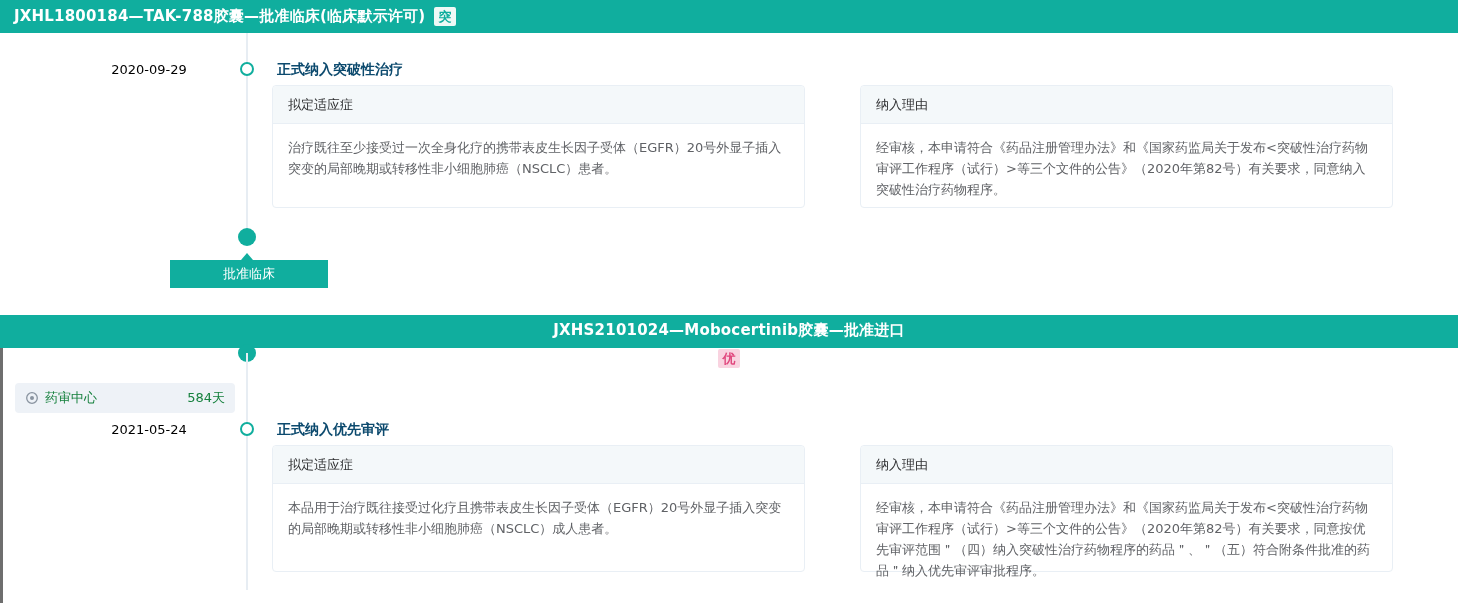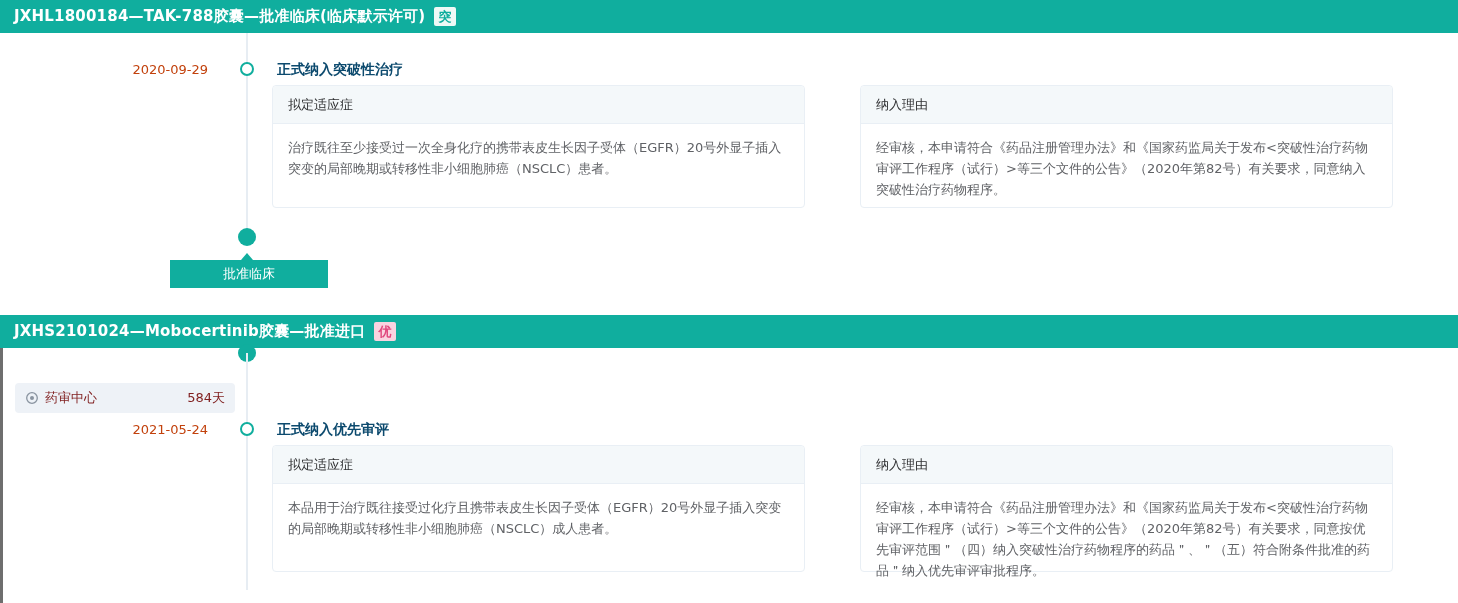--- a/index.html
+++ b/index.html
@@ -23,22 +23,22 @@
   
   .v-line { position:absolute; width:2px; background:#e7edf3; left:246px; }
   .node-hollow {
     position:absolute; width:14px; height:14px; border-radius:50%;
     background:#ffffff; border:2px solid #10ae9e;
   }
   .node-solid {
     position:absolute; width:18px; height:18px; border-radius:50%; background:#10ae9e;
   }
   .date {
-    position:absolute; left:90px; width:118px; text-align:right;
-    font-size:13px; color:#c2410c;
+    position:absolute; left:90px; width:118px; text-align:center;
+    font-size:13px; color:#000000;
   }
   .event-title {
     position:absolute; left:277px; font-size:14px; font-weight:bold; color:#0c4a6e;
   }
 
   
   .card {
     position:absolute; width:533px; background:#ffffff;
     border:1px solid #e9eff5; border-radius:4px;
   }
@@ -59,21 +59,21 @@
   .milestone-arrow {
     position:absolute; left:241px; width:0; height:0;
     border-left:6px solid transparent; border-right:6px solid transparent;
     border-bottom:7px solid #10ae9e;
   }
 
   
   .agency-pill {
     position:absolute; left:15px; top:383px; width:220px; height:30px;
     background:#eef2f7; border-radius:4px; display:flex; align-items:center;
-    gap:6px; padding:0 10px; font-size:13px; color:#7f1d1d;
+    gap:6px; padding:0 10px; font-size:13px; color:#15803d;
   }
   .agency-pill .spacer { flex:1; }
 
   
   .left-edge { position:absolute; left:0; top:348px; width:3px; height:255px; background:#6e6e6e; }
 </style>
 </head>
 <body>
 
 <div class="screen">
@@ -96,21 +96,21 @@
 
   <div class="card" style="left:860px; top:85px; height:123px;">
     <div class="card-header">纳入理由</div>
     <div class="card-body">经审核，本申请符合《药品注册管理办法》和《国家药监局关于发布&lt;突破性治疗药物审评工作程序（试行）&gt;等三个文件的公告》（2020年第82号）有关要求，同意纳入突破性治疗药物程序。</div>
   </div>
 
   <div class="node-solid" style="left:238px; top:228px;"></div>
   <div class="milestone-arrow" style="top:253px;"></div>
   <div class="milestone-tag" style="top:260px;">批准临床</div>
 
-  <div class="bar" style="top:315px;">
+  <div class="bar" style="top:315px;flex-direction:column;">
     <span>JXHS2101024—Mobocertinib胶囊—批准进口</span>
     <span class="badge badge-priority">优</span>
   </div>
 
   <div class="left-edge"></div>
 
   <div class="node-solid" style="left:238px; top:344px;"></div>
   <div class="v-line" style="top:353px; height:237px;"></div>
 
   <div class="agency-pill">

